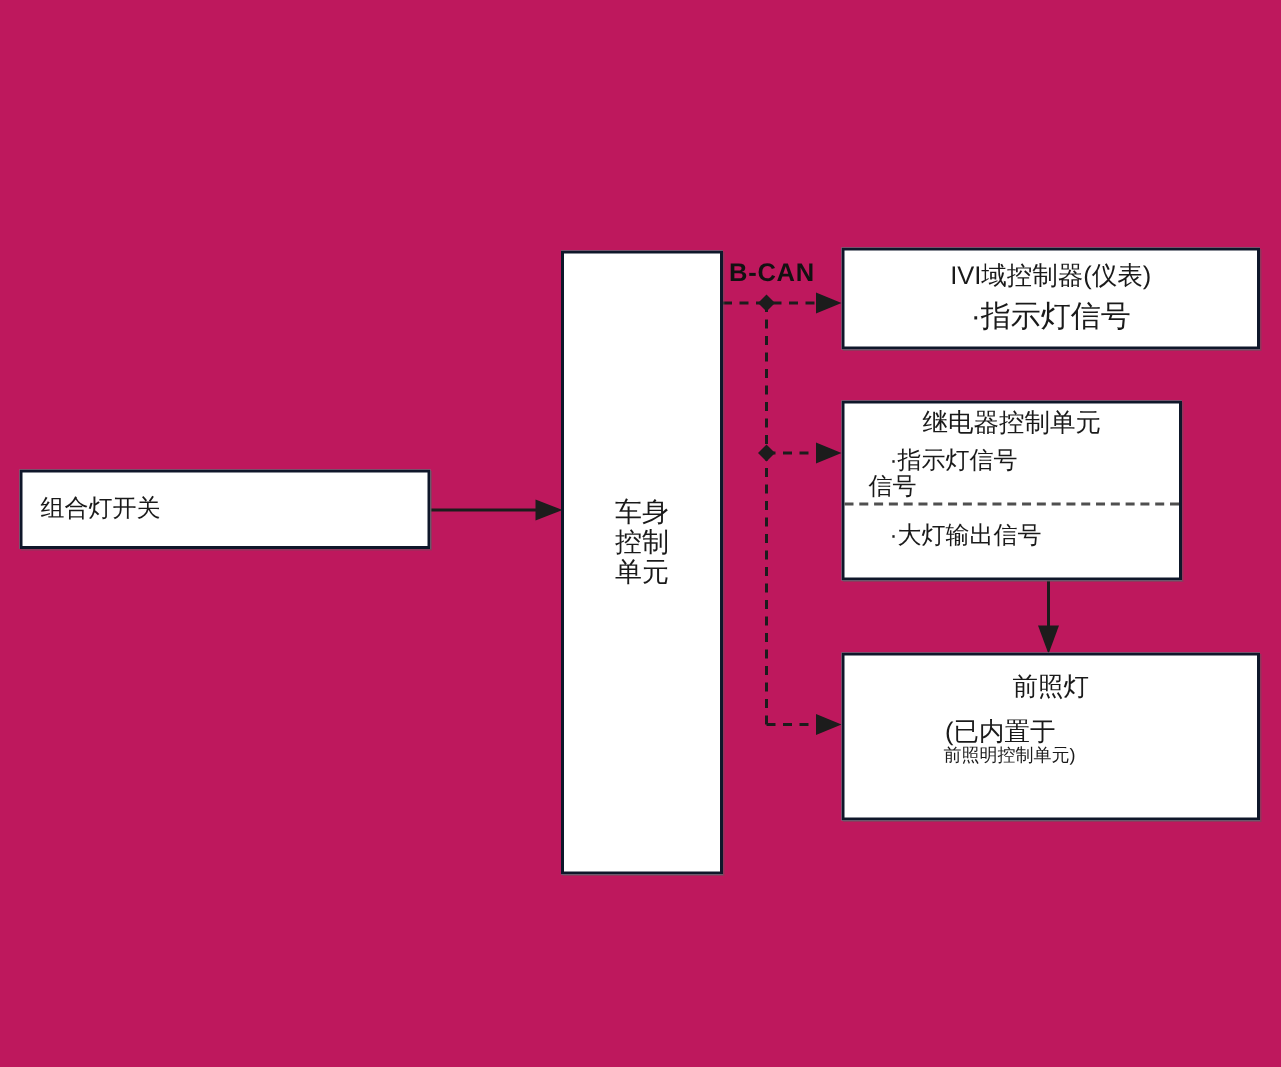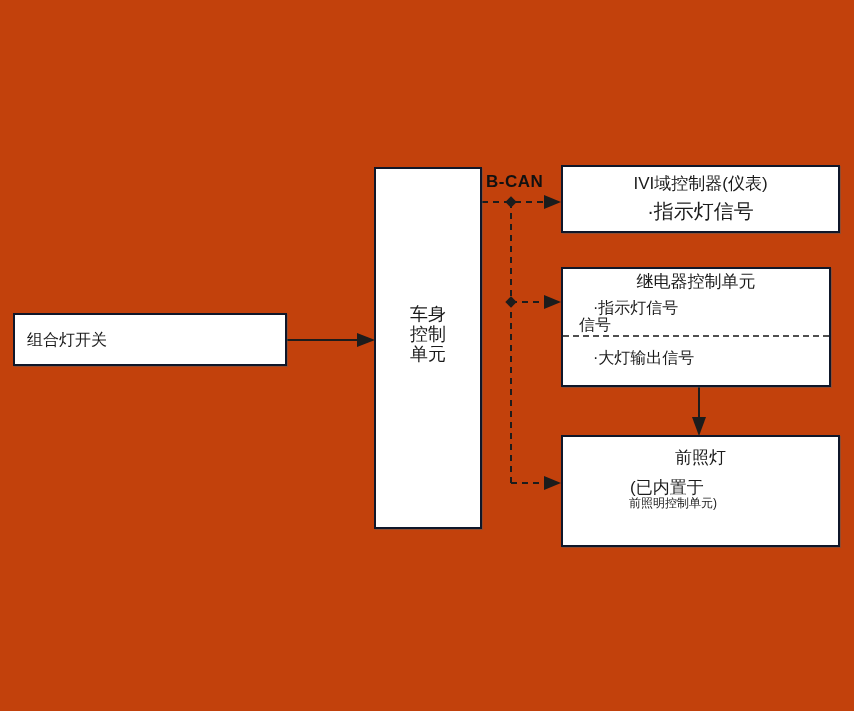--- a/index.html
+++ b/index.html
@@ -1,19 +1,19 @@
 <!DOCTYPE html>
 <html><head>
 <meta charset="utf-8">
 <style>
   html,body{margin:0;padding:0;background:#ffffff;}
   .canvas{
     position:relative;
     width:854px;height:711px;
-    background:#c2410c;
+    background:#be185d;
     font-family:"Liberation Sans","DejaVu Sans",sans-serif;
     color:#1a1a1a;
     overflow:hidden;
   }
   .wires{position:absolute;left:0;top:0;width:854px;height:711px;}
   .wires line{stroke:#1c1c1c;stroke-width:2;}
   .wires line.dashed{stroke-dasharray:6 5;}
   .wires polygon,.wires rect{fill:#1c1c1c;stroke:none;}
   .node{
     position:absolute;
@@ -31,33 +31,33 @@
   }
   .abs{position:absolute;white-space:nowrap;}
   
   .combo-switch{
     left:13px;top:313px;width:274px;height:53px;
     display:flex;align-items:center;
     padding-left:12px;
   }
   
   .body-control{
-    left:374px;top:167px;width:108px;height:362px;
+    left:374px;top:167px;width:108px;height:416px;
     display:flex;align-items:center;justify-content:center;
     text-align:center;
   }
   .body-control .vtext{
     transform:translateY(-14px);
     font-size:18px;line-height:20px;
   }
   
   .ivi-box{left:561px;top:165px;width:279px;height:68px;}
   .ivi-box .title{margin-top:8px;}
   .ivi-box .item{text-align:center;margin-top:6px;font-size:20px;}
-  .relay-box{left:561px;top:267px;width:270px;height:120px;}
+  .relay-box{left:561px;top:267px;width:227px;height:120px;}
   .relay-box .title{margin-top:4px;}
   .relay-divider{
     position:absolute;left:0;top:66px;width:100%;
     border-top:2px dashed #4f4f4f;
   }
   .headlamp-box{left:561px;top:435px;width:279px;height:112px;}
   .headlamp-box .title{margin-top:12px;}
   .bus-label{
     position:absolute;left:486px;top:172px;
     font-size:17px;font-weight:600;color:#111111;

